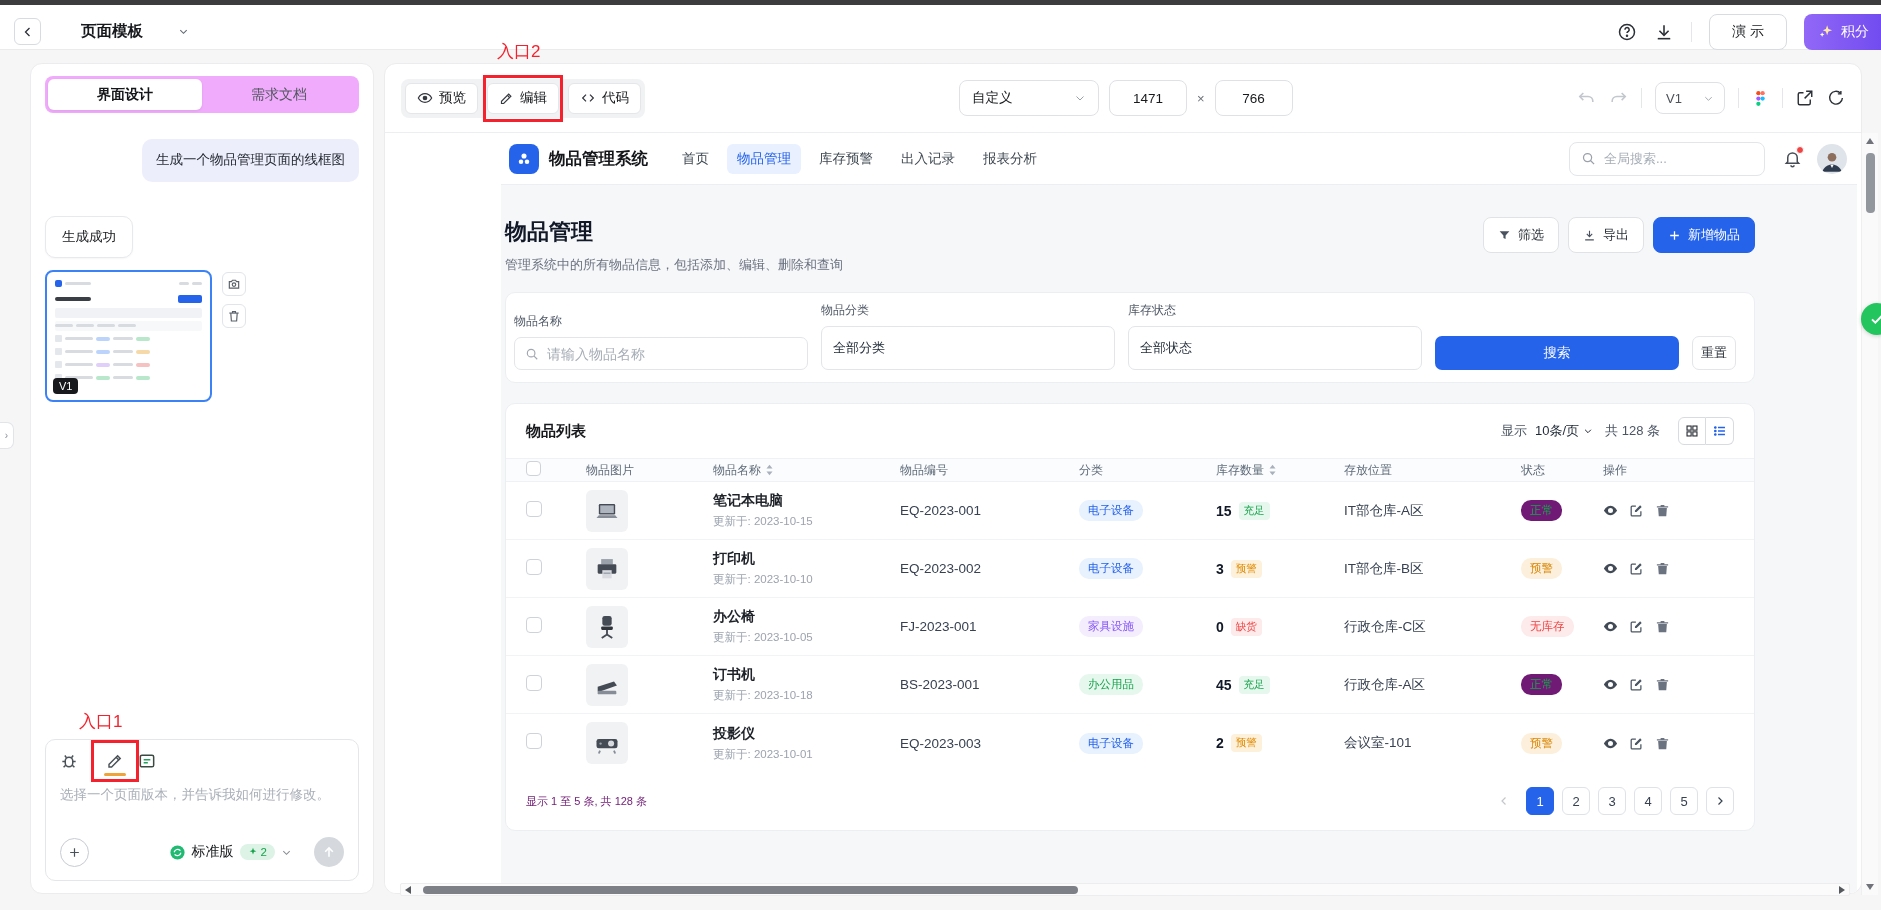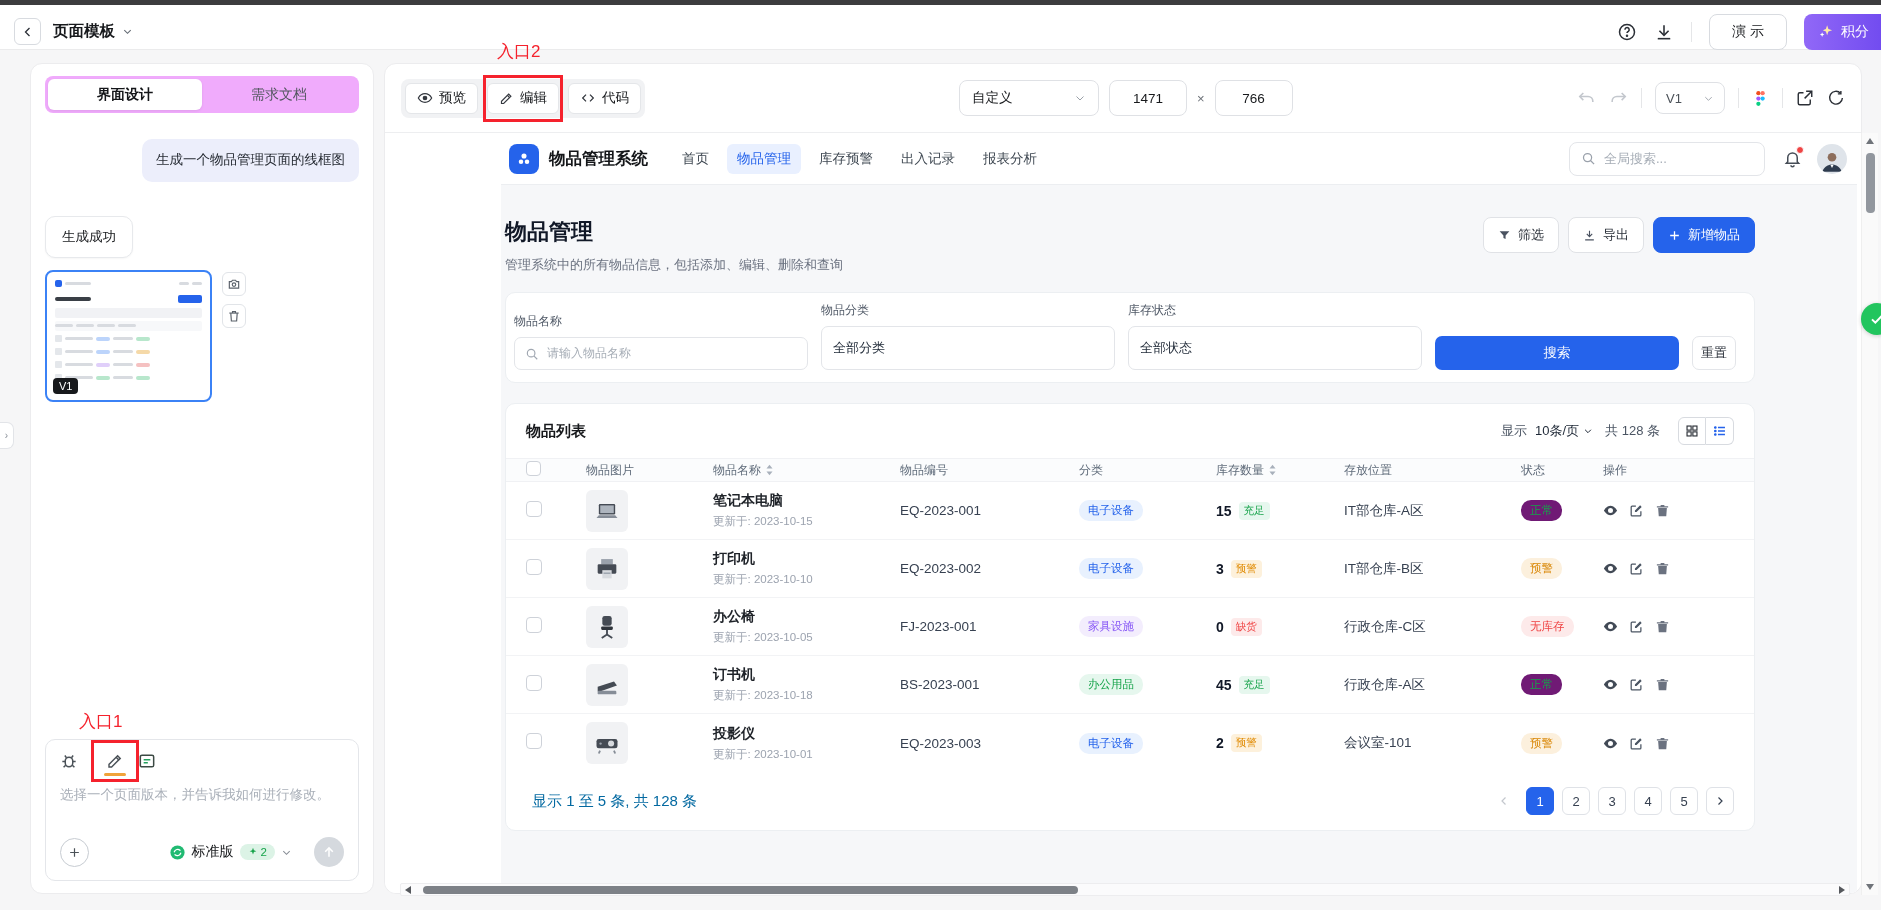--- a/index.html
+++ b/index.html
@@ -2,21 +2,21 @@
 <html><head>
 <meta charset="utf-8">
 <style>
   *{margin:0;padding:0;box-sizing:border-box;}
   html,body{background:#ececee;font-family:"Liberation Sans",sans-serif;}
   svg{display:block;}
   .root{position:relative;width:1881px;height:910px;background:#f6f6f7;overflow:hidden;}
   .top-strip{position:absolute;left:0;top:0;width:100%;height:5px;background:#3c3c3e;}
 
   
-  .app-header{position:absolute;left:0;top:5px;width:100%;height:45px;background:#fff;border-bottom:1px solid #ebebec;display:flex;align-items:center;padding:9px 0 0 14px;}
+  .app-header{position:absolute;left:0;top:5px;width:100%;height:45px;background:#fff;border-bottom:1px solid #ebebec;display:flex;align-items:center;padding:9px 0 0 14px;gap:28px;}
   .back-btn{width:27px;height:27px;border:1px solid #d8dbe0;border-radius:6px;background:#fff;display:flex;align-items:center;justify-content:center;color:#2b2f36;cursor:pointer;}
   .hdr-title{margin-left:12px;font-size:15.5px;font-weight:bold;color:#17191c;}
   .hdr-caret{margin-left:7px;color:#636a73;}
   .hdr-right{margin-left:auto;display:flex;align-items:center;gap:17px;padding-right:0;}
   .hdr-icon{color:#2b2f36;display:flex;align-items:center;justify-content:center;cursor:pointer;}
   .hdr-divider{width:1px;height:20px;background:#e5e6e8;}
   .demo-btn{border:1px solid #d8dbe0;background:#fff;border-radius:8px;padding:8px 22px;font-size:14px;color:#17191c;cursor:pointer;font-family:inherit;}
   .points-btn{display:flex;align-items:center;gap:7px;border:none;border-radius:8px;padding:9px 20px 9px 15px;font-size:14px;color:#fff;cursor:pointer;background:linear-gradient(90deg,#9168f7,#6f49ef);margin-right:-8px;font-family:inherit;}
 
   
@@ -101,21 +101,21 @@
   .pv-title{font-size:22px;font-weight:bold;color:#111827;}
   .pv-subtitle{margin-top:9px;font-size:13px;color:#6b7280;}
   .pv-title-actions{margin-left:auto;display:flex;gap:9px;}
   .pv-btn{display:flex;align-items:center;gap:7px;height:36px;padding:6px 14px;border-radius:8px;font-size:13px;cursor:pointer;font-family:inherit;}
   .pv-btn.ghost{background:#fff;border:1px solid #e0e2e6;color:#2b313a;}
   .pv-btn.primary{background:#2563eb;border:1px solid #2563eb;color:#fff;}
   .filter-card{margin-top:18px;background:#fff;border:1px solid #eceff2;border-radius:10px;padding:9px 8px 12px 8px;display:flex;gap:13px;align-items:flex-end;}
   .f-field{width:294px;}
   .f-label{font-size:12px;color:#4f5866;margin-bottom:7px;}
   .f-input{display:flex;align-items:center;gap:8px;height:33px;border:1px solid #e3e5e9;border-radius:7px;padding:0 10px;color:#a0a7b1;background:#fff;}
-  .f-input input{border:none;outline:none;flex:1;font-size:12px;font-family:Liberation Mono, monospace;background:transparent;color:#333;}
+  .f-input input{border:none;outline:none;flex:1;font-size:14px;font-family:Liberation Sans, sans-serif;background:transparent;color:#333;}
   .f-input input::placeholder{color:#a6adb6;}
   .f-select{display:flex;align-items:center;height:44px;border:1px solid #e3e5e9;border-radius:7px;padding:0 11px;font-size:13px;color:#1f2937;background:#fff;cursor:pointer;}
   .search-btn{width:244px;height:34px;background:#2563eb;color:#fff;border:none;border-radius:7px;font-size:13.5px;cursor:pointer;font-family:inherit;}
   .reset-btn{width:44px;height:34px;background:#fff;color:#2b313a;border:1px solid #e3e5e9;border-radius:7px;font-size:13px;cursor:pointer;font-family:inherit;}
 
   .table-card{margin-top:20px;background:#fff;border:1px solid #eceff2;border-radius:10px;overflow:hidden;}
   .tc-header{display:flex;align-items:center;padding:13px 20px;}
   .tc-title{font-size:15px;font-weight:bold;color:#17191c;}
   .tc-right{margin-left:auto;display:flex;align-items:center;gap:8px;font-size:13px;color:#4b5563;}
   .tc-pagesize{display:flex;align-items:center;gap:4px;color:#1f2937;cursor:pointer;}
@@ -142,21 +142,21 @@
   .stock-pill{font-size:10.5px;padding:2px 5px;border-radius:4px;}
   .stock-green{background:#e6f7ee;color:#16a34a;}
   .stock-orange{background:#fdf1dc;color:#e08a00;}
   .stock-red{background:#fdeaea;color:#ef4444;}
   .st-green{background:#701a75;color:#16a34a;}
   .st-orange{background:#fcf0dd;color:#d98706;}
   .st-red{background:#fdeaea;color:#ef4444;}
   .ops{display:flex;align-items:center;gap:11px;color:#525b68;}
   .op{cursor:pointer;display:flex;}
   .tc-pagination{display:flex;align-items:center;padding:15px 20px;}
-  .pg-summary{font-size:15px;color:#0369a1;margin-left:6px;}
+  .pg-summary{font-size:11px;color:#701a75;}
   .pg-ctrls{margin-left:auto;display:flex;align-items:center;gap:8px;}
   .pg-btn{min-width:28px;height:28px;border:1px solid #dfe2e7;border-radius:6px;background:#fff;display:flex;align-items:center;justify-content:center;font-size:13px;color:#374151;cursor:pointer;font-family:inherit;}
   .pg-btn.active{background:#2563eb;border-color:#2563eb;color:#fff;}
   .pg-btn.prev{border:none;color:#c3c7cd;}
 
   
   .h-scrollbar{position:absolute;left:400px;top:883px;width:1450px;height:13px;background:#fbfbfc;border:1px solid #ededef;border-radius:2px;display:flex;align-items:center;z-index:20;}
   .h-arrow{width:14px;height:100%;display:flex;align-items:center;justify-content:center;color:#55585d;cursor:pointer;}
   .h-track{flex:1;height:100%;position:relative;}
   .h-thumb{position:absolute;left:8px;top:2px;width:655px;height:8px;border-radius:4px;background:#7d8187;cursor:pointer;}

